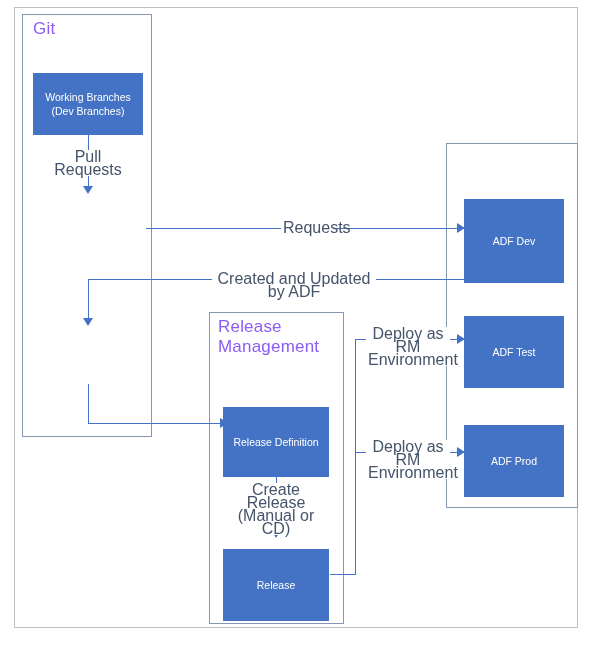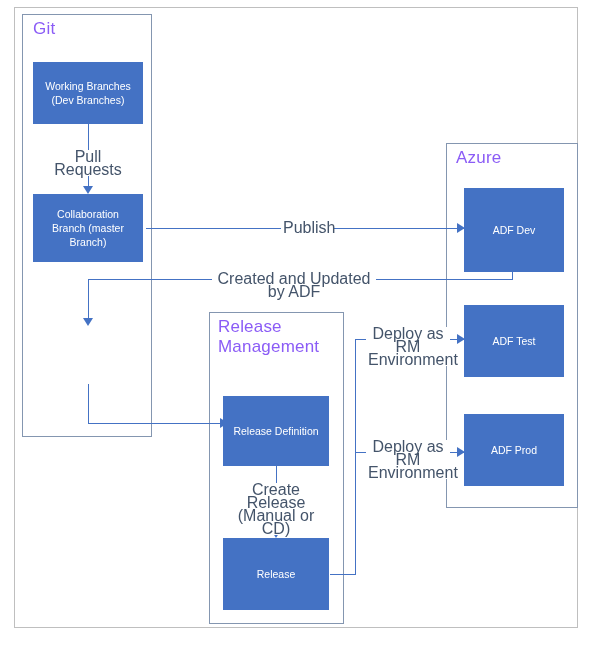--- a/index.html
+++ b/index.html
@@ -50,20 +50,21 @@
     color: #ffffff;
     font-size: 10.5px;
     line-height: 14px;
     display: flex;
     align-items: center;
     justify-content: center;
     text-align: center;
     box-sizing: border-box;
     padding: 2px 4px;
     white-space: pre-line;
+    margin-top: 11px;
   }
   
   .hline {
     position: absolute;
     height: 0;
     border-top: 1.4px solid #4472c4;
   }
   .vline {
     position: absolute;
     width: 0;
@@ -104,21 +105,20 @@
   <div class="page-frame"></div>
 
   <div class="group" style="left:22px; top:14px; width:130px; height:423px;"></div>
   <div class="group-title" style="left:33px; top:19px; width:100px;">Git</div>
 
   <div class="group" style="left:209px; top:312px; width:135px; height:312px;"></div>
   <div class="group-title" style="left:218px; top:317px; width:120px;">Release
 Management</div>
 
   <div class="group" style="left:446px; top:143px; width:132px; height:365px;"></div>
-  <div class="group-title" style="left:456px; top:148px; width:110px;">Azure</div>
 
   <div class="vline" style="left:88px; top:124px; height:65px;"></div>
   <div class="arrow-d" style="left:83px; top:186px;"></div>
 
   <div class="hline" style="left:146px; top:228px; width:320px;"></div>
   <div class="arrow-r" style="left:457px; top:223px;"></div>
 
   <div class="vline" style="left:512px; top:272px; height:8px;"></div>
   <div class="hline" style="left:88px; top:279px; width:425px;"></div>
   <div class="vline" style="left:88px; top:279px; height:42px;"></div>
@@ -136,38 +136,35 @@
 
   <div class="hline" style="left:355px; top:339px; width:111px;"></div>
   <div class="arrow-r" style="left:457px; top:334px;"></div>
 
   <div class="hline" style="left:355px; top:452px; width:111px;"></div>
   <div class="arrow-r" style="left:457px; top:447px;"></div>
 
   <div class="node" style="left:33px; top:62px; width:110px; height:62px;">Working Branches
 (Dev Branches)</div>
 
-  <div class="node" style="left:33px; top:194px; width:110px; height:68px;">Collaboration
-Branch (master
-Branch)</div>
 
 
   <div class="node" style="left:223px; top:396px; width:106px; height:70px;">Release Definition</div>
 
   <div class="node" style="left:223px; top:538px; width:106px; height:72px;">Release</div>
 
   <div class="node" style="left:464px; top:188px; width:100px; height:84px;">ADF Dev</div>
 
   <div class="node" style="left:464px; top:305px; width:100px; height:72px;">ADF Test</div>
 
   <div class="node" style="left:464px; top:414px; width:100px; height:72px;">ADF Prod</div>
 
   <div class="edge-label" style="left:38px; top:150px; width:100px;">Pull Requests</div>
 
-  <div class="edge-label" style="left:281px; top:221px; width:52px;">Publish</div>
+  <div class="edge-label" style="left:281px; top:221px; width:52px;">Requests</div>
 
   <div class="edge-label" style="left:212px; top:272px; width:164px;">Created and Updated by ADF</div>
 
 
   <div class="edge-label" style="left:229px; top:483px; width:94px;">Create Release
 (Manual or CD)</div>
 
   <div class="edge-label" style="left:366px; top:327px; width:84px;">Deploy as RM
 Environment</div>
 

